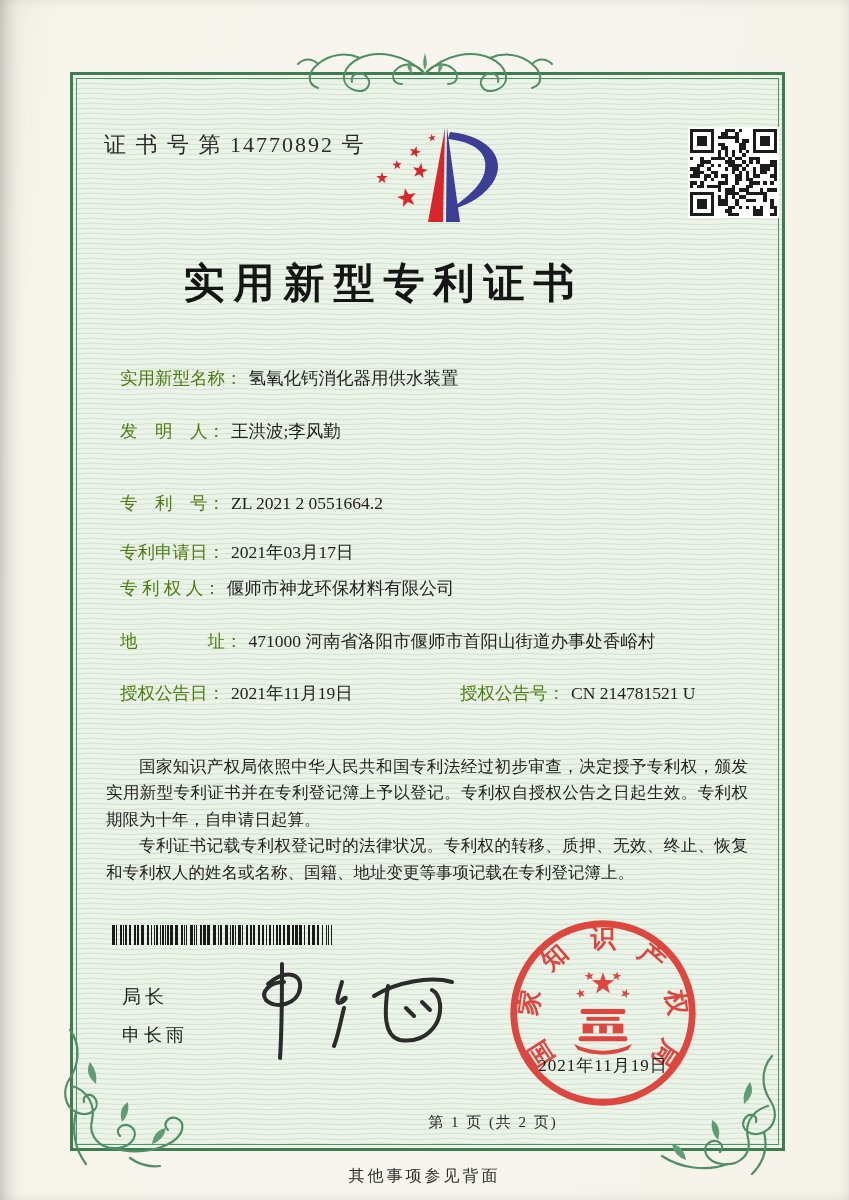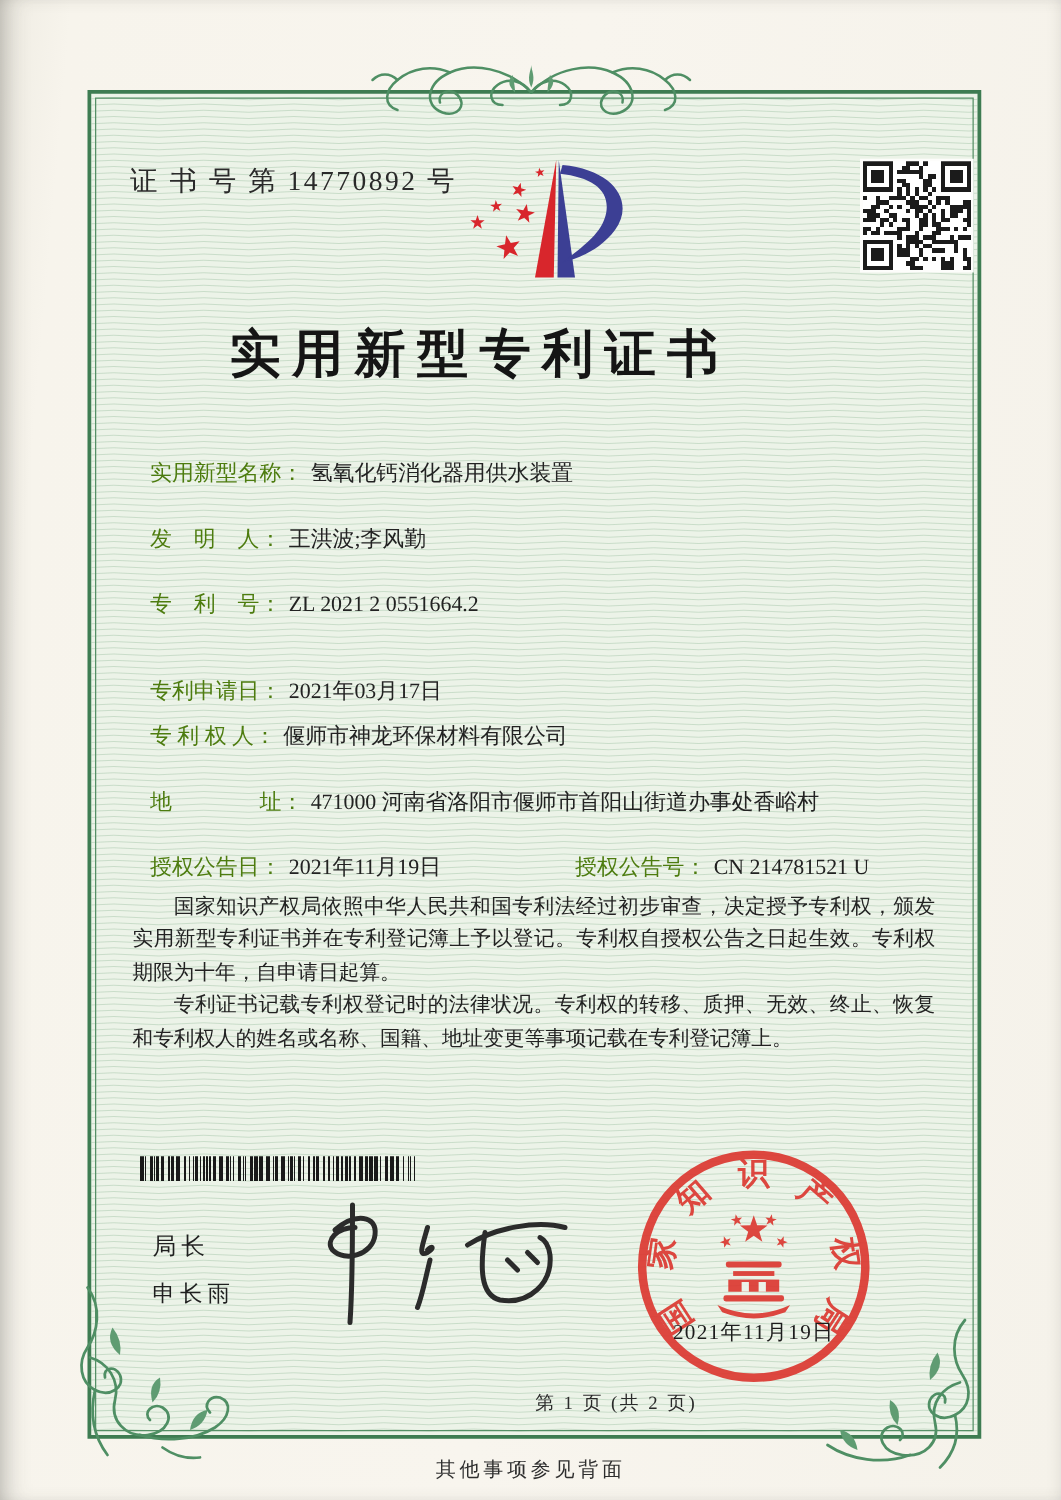--- a/index.html
+++ b/index.html
@@ -22,25 +22,25 @@
   .logo{position:absolute;left:352px;top:122px;width:166px;height:110px;}
   .qr{position:absolute;left:688px;top:127px;width:87px;height:87px;background:#fdfdfb;padding:2px;}
   .title{
     position:absolute;left:70px;top:256px;width:627px;margin:0;text-align:center;
     font-size:41px;font-weight:bold;letter-spacing:9px;color:#151515;
   }
   .fields{position:absolute;left:120px;top:0;width:620px;font-size:17.5px;}
   .frow{position:absolute;left:0;white-space:nowrap;}
   .frow .lbl{color:#4d7c0f;}
   .frow .val{color:#222;margin-left:6px;}
-  .frow.r1{top:366px;} .frow.r2{top:419px;} .frow.r3{top:471px;}
+  .frow.r1{top:366px;} .frow.r2{top:419px;} .frow.r3{top:491px;}
   .frow.r4{top:540px;} .frow.r5{top:576px;} .frow.r6{top:629px;}
   .frow.r7{top:681px;}
   .grant-no{position:absolute;left:340px;top:0;white-space:nowrap;}
-  .paras{position:absolute;left:106px;top:712px;width:642px;font-size:16.5px;line-height:1.6;color:#222;}
+  .paras{position:absolute;left:106px;top:754px;width:642px;font-size:16.5px;line-height:1.6;color:#222;}
   .paras p{margin:0;text-indent:2em;text-align:justify;}
   .barcode{position:absolute;left:112px;top:925px;width:220px;height:20px;}
   .officer-title{position:absolute;left:122px;top:984px;font-size:19px;letter-spacing:4px;}
   .officer-name{position:absolute;left:122px;top:1023px;font-size:18px;letter-spacing:4px;}
   .signature{position:absolute;left:238px;top:952px;width:230px;height:118px;}
   .seal{position:absolute;left:506px;top:916px;width:194px;height:194px;opacity:.93;}
   .seal-date{position:absolute;left:506px;top:1054px;width:194px;text-align:center;font-size:17px;letter-spacing:1px;color:#1c1c1c;z-index:5;}
   .page-info{position:absolute;left:70px;top:1113px;width:846px;text-align:center;font-size:15px;color:#2a2a2a;letter-spacing:2px;}
   .back-note{position:absolute;left:0;top:1166px;width:849px;text-align:center;font-size:16px;letter-spacing:3px;color:#2e2e2e;}
   

